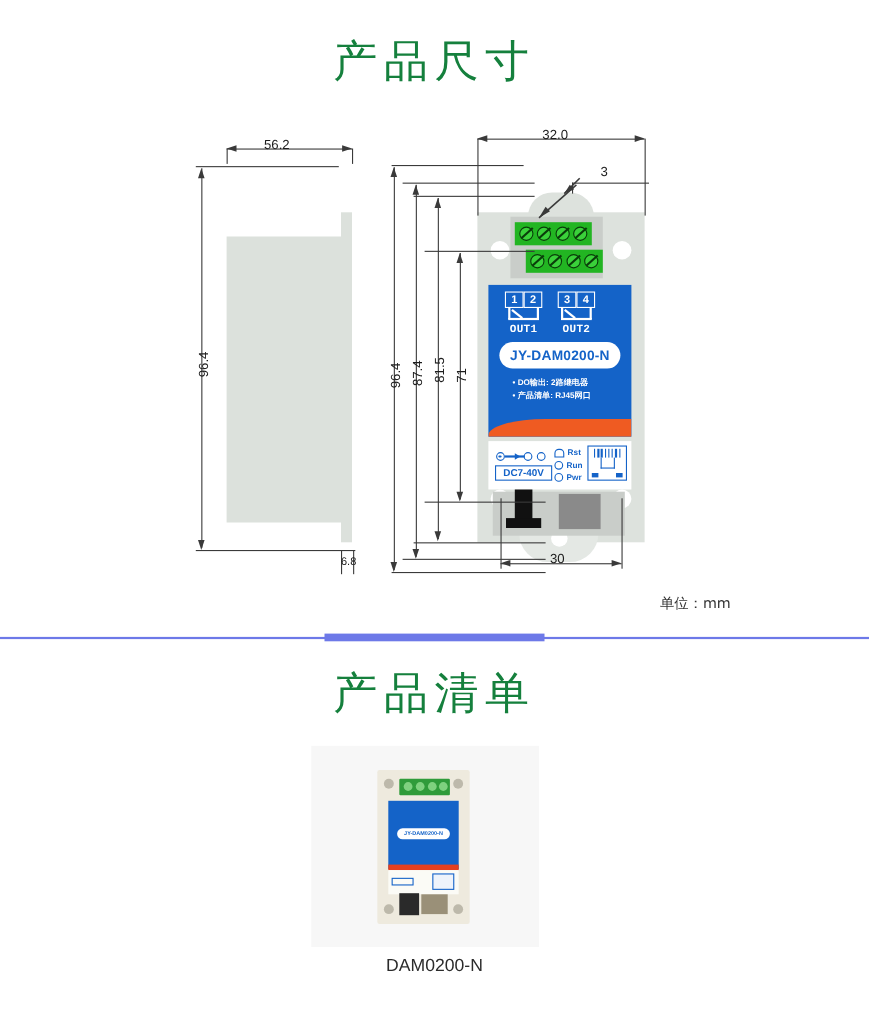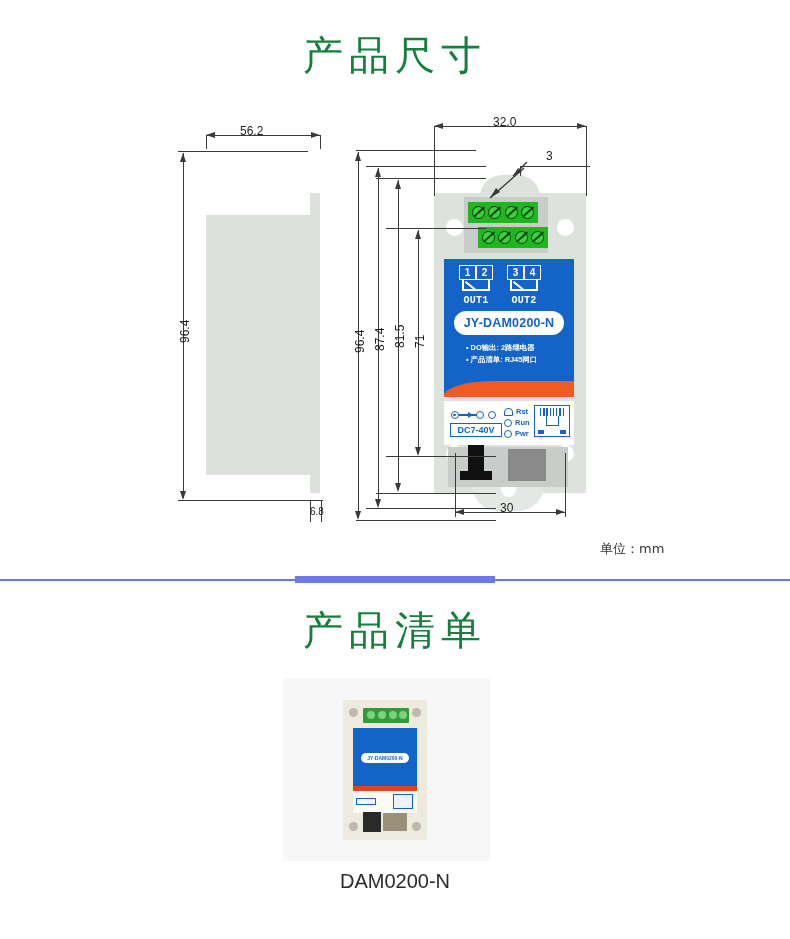--- a/index.html
+++ b/index.html
@@ -475,21 +475,21 @@
     width: 207px;
     height: 183px;
     background: #f7f7f7;
   }
   #photo-caption {
     position: absolute;
     left: 0;
     top: 870px;
     width: 790px;
     text-align: center;
-    font-size: 20px;
+    font-size: 16px;
     color: #2b2b2b;
     font-family: "Liberation Sans", sans-serif;
   }
 
   
   .mini {
     position: absolute;
     left: 60px;
     top: 22px;
     width: 84px;

